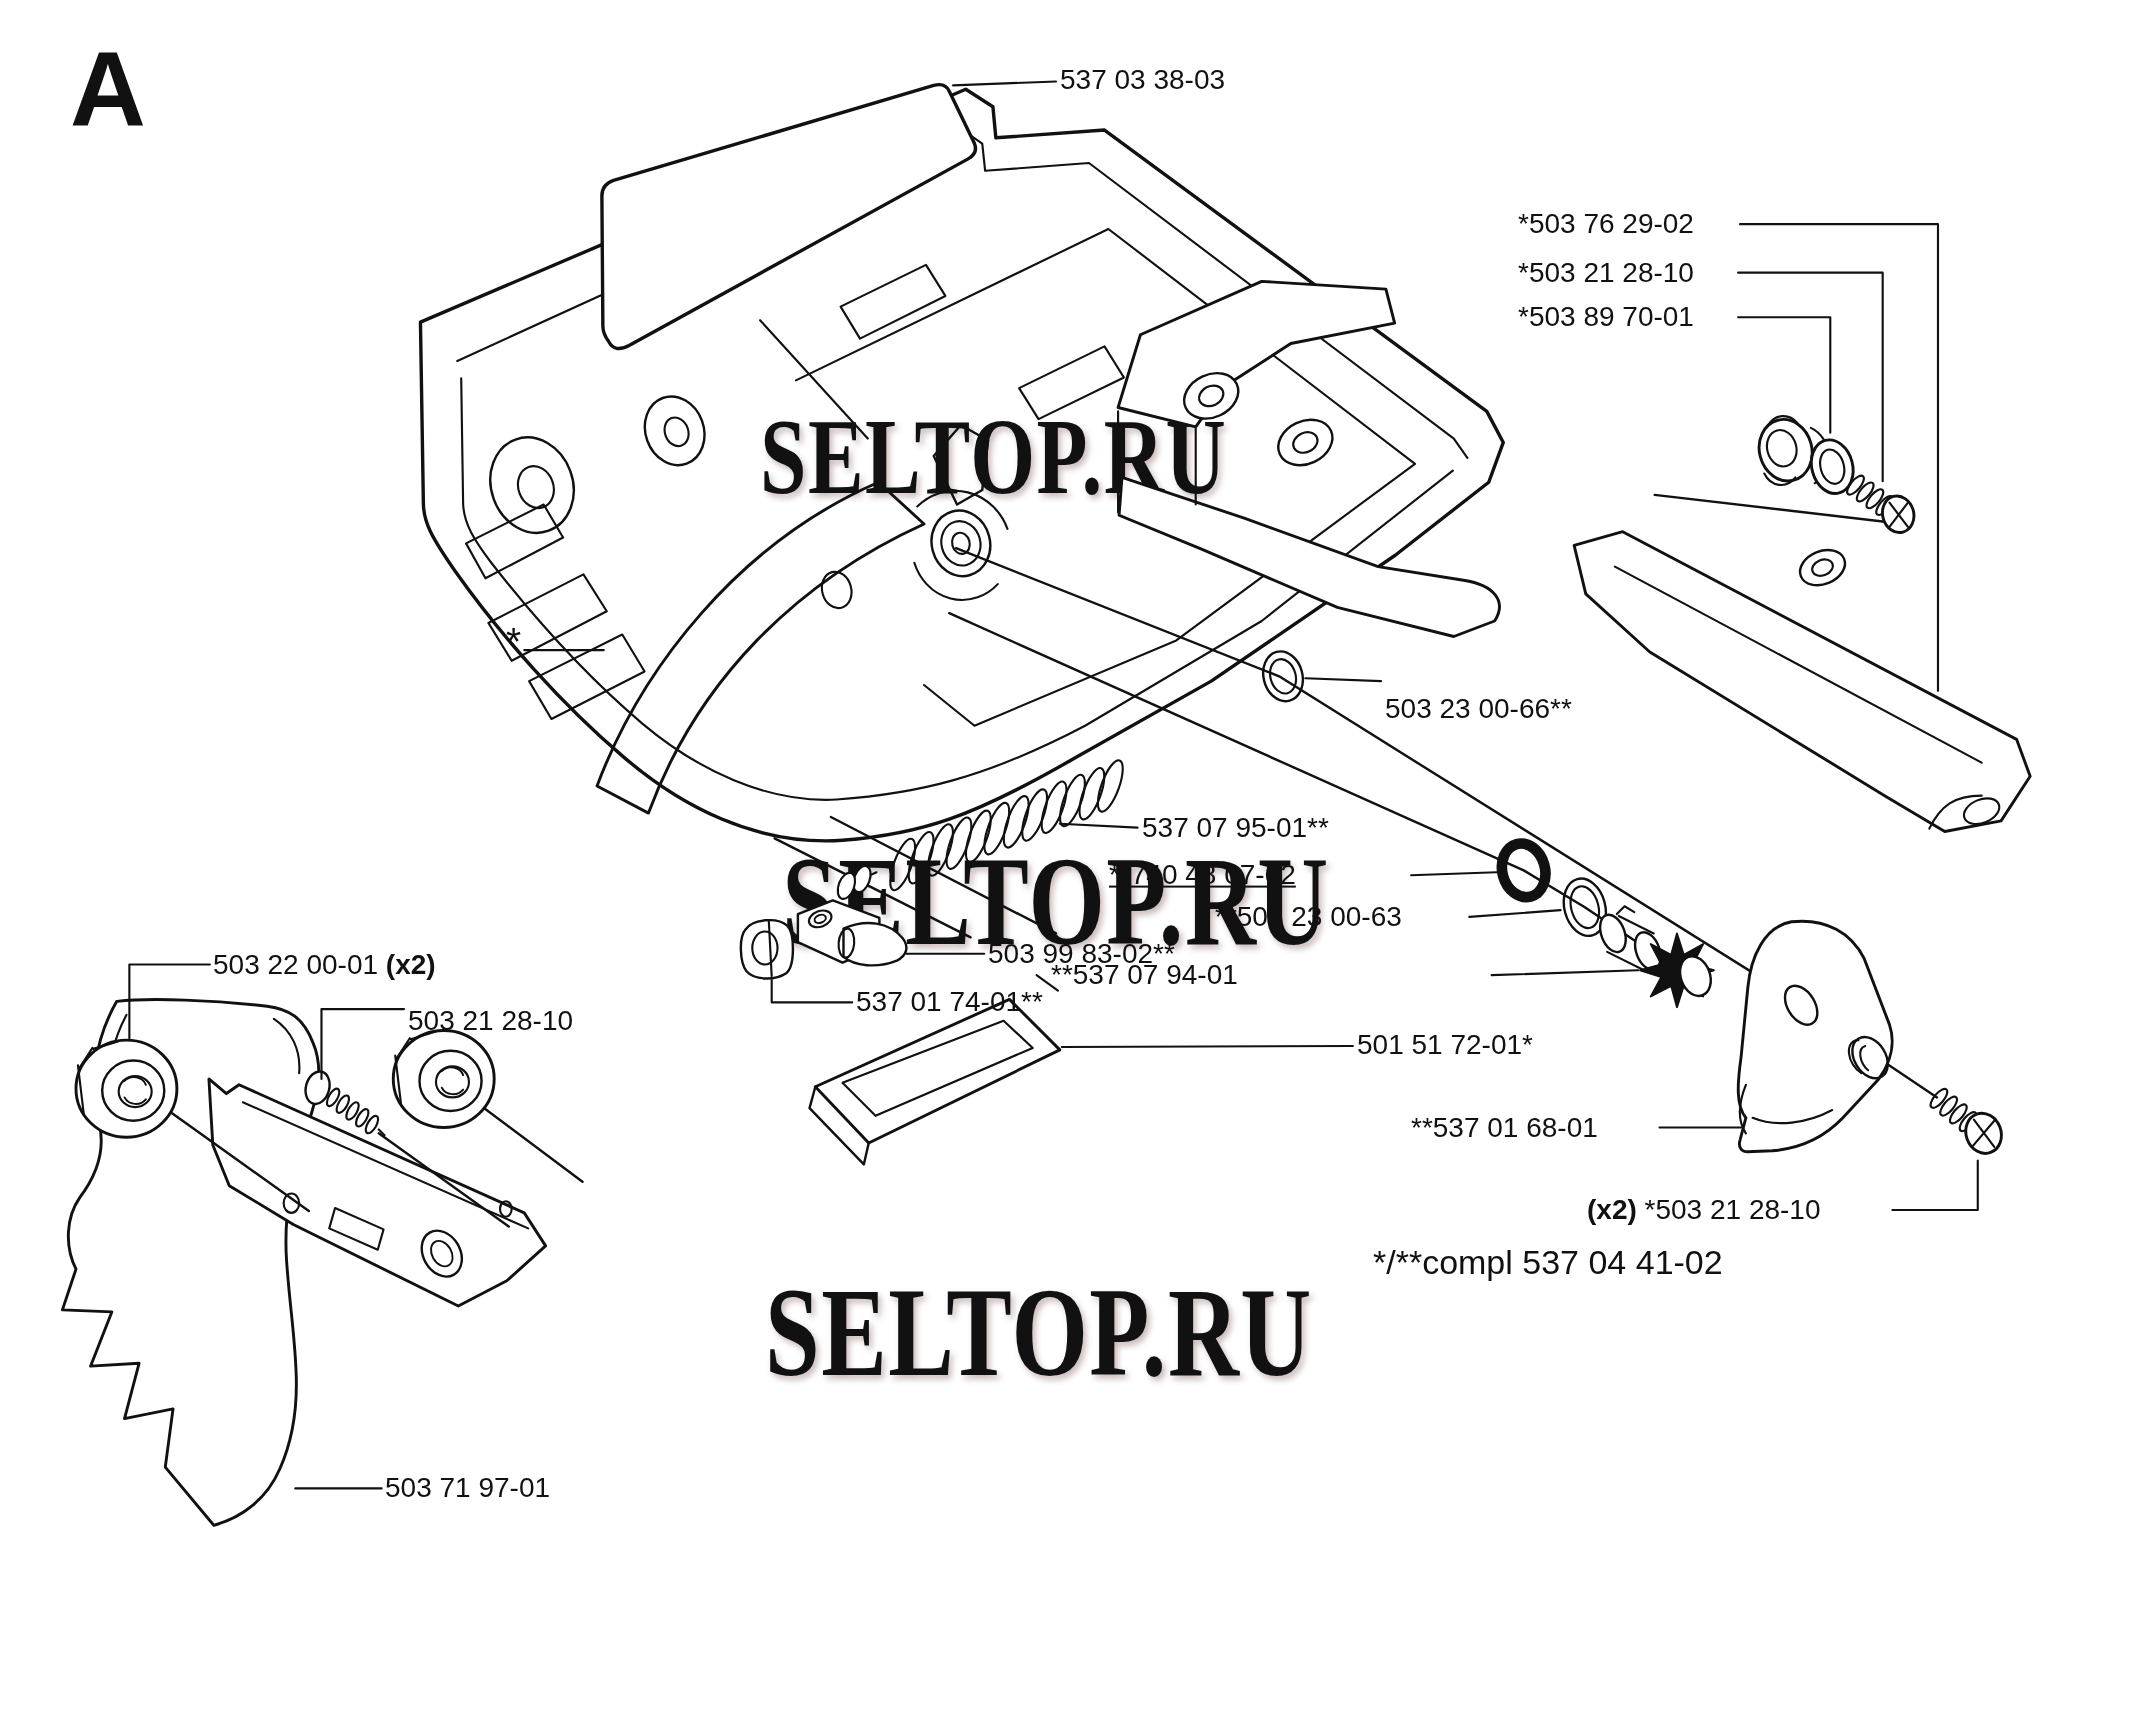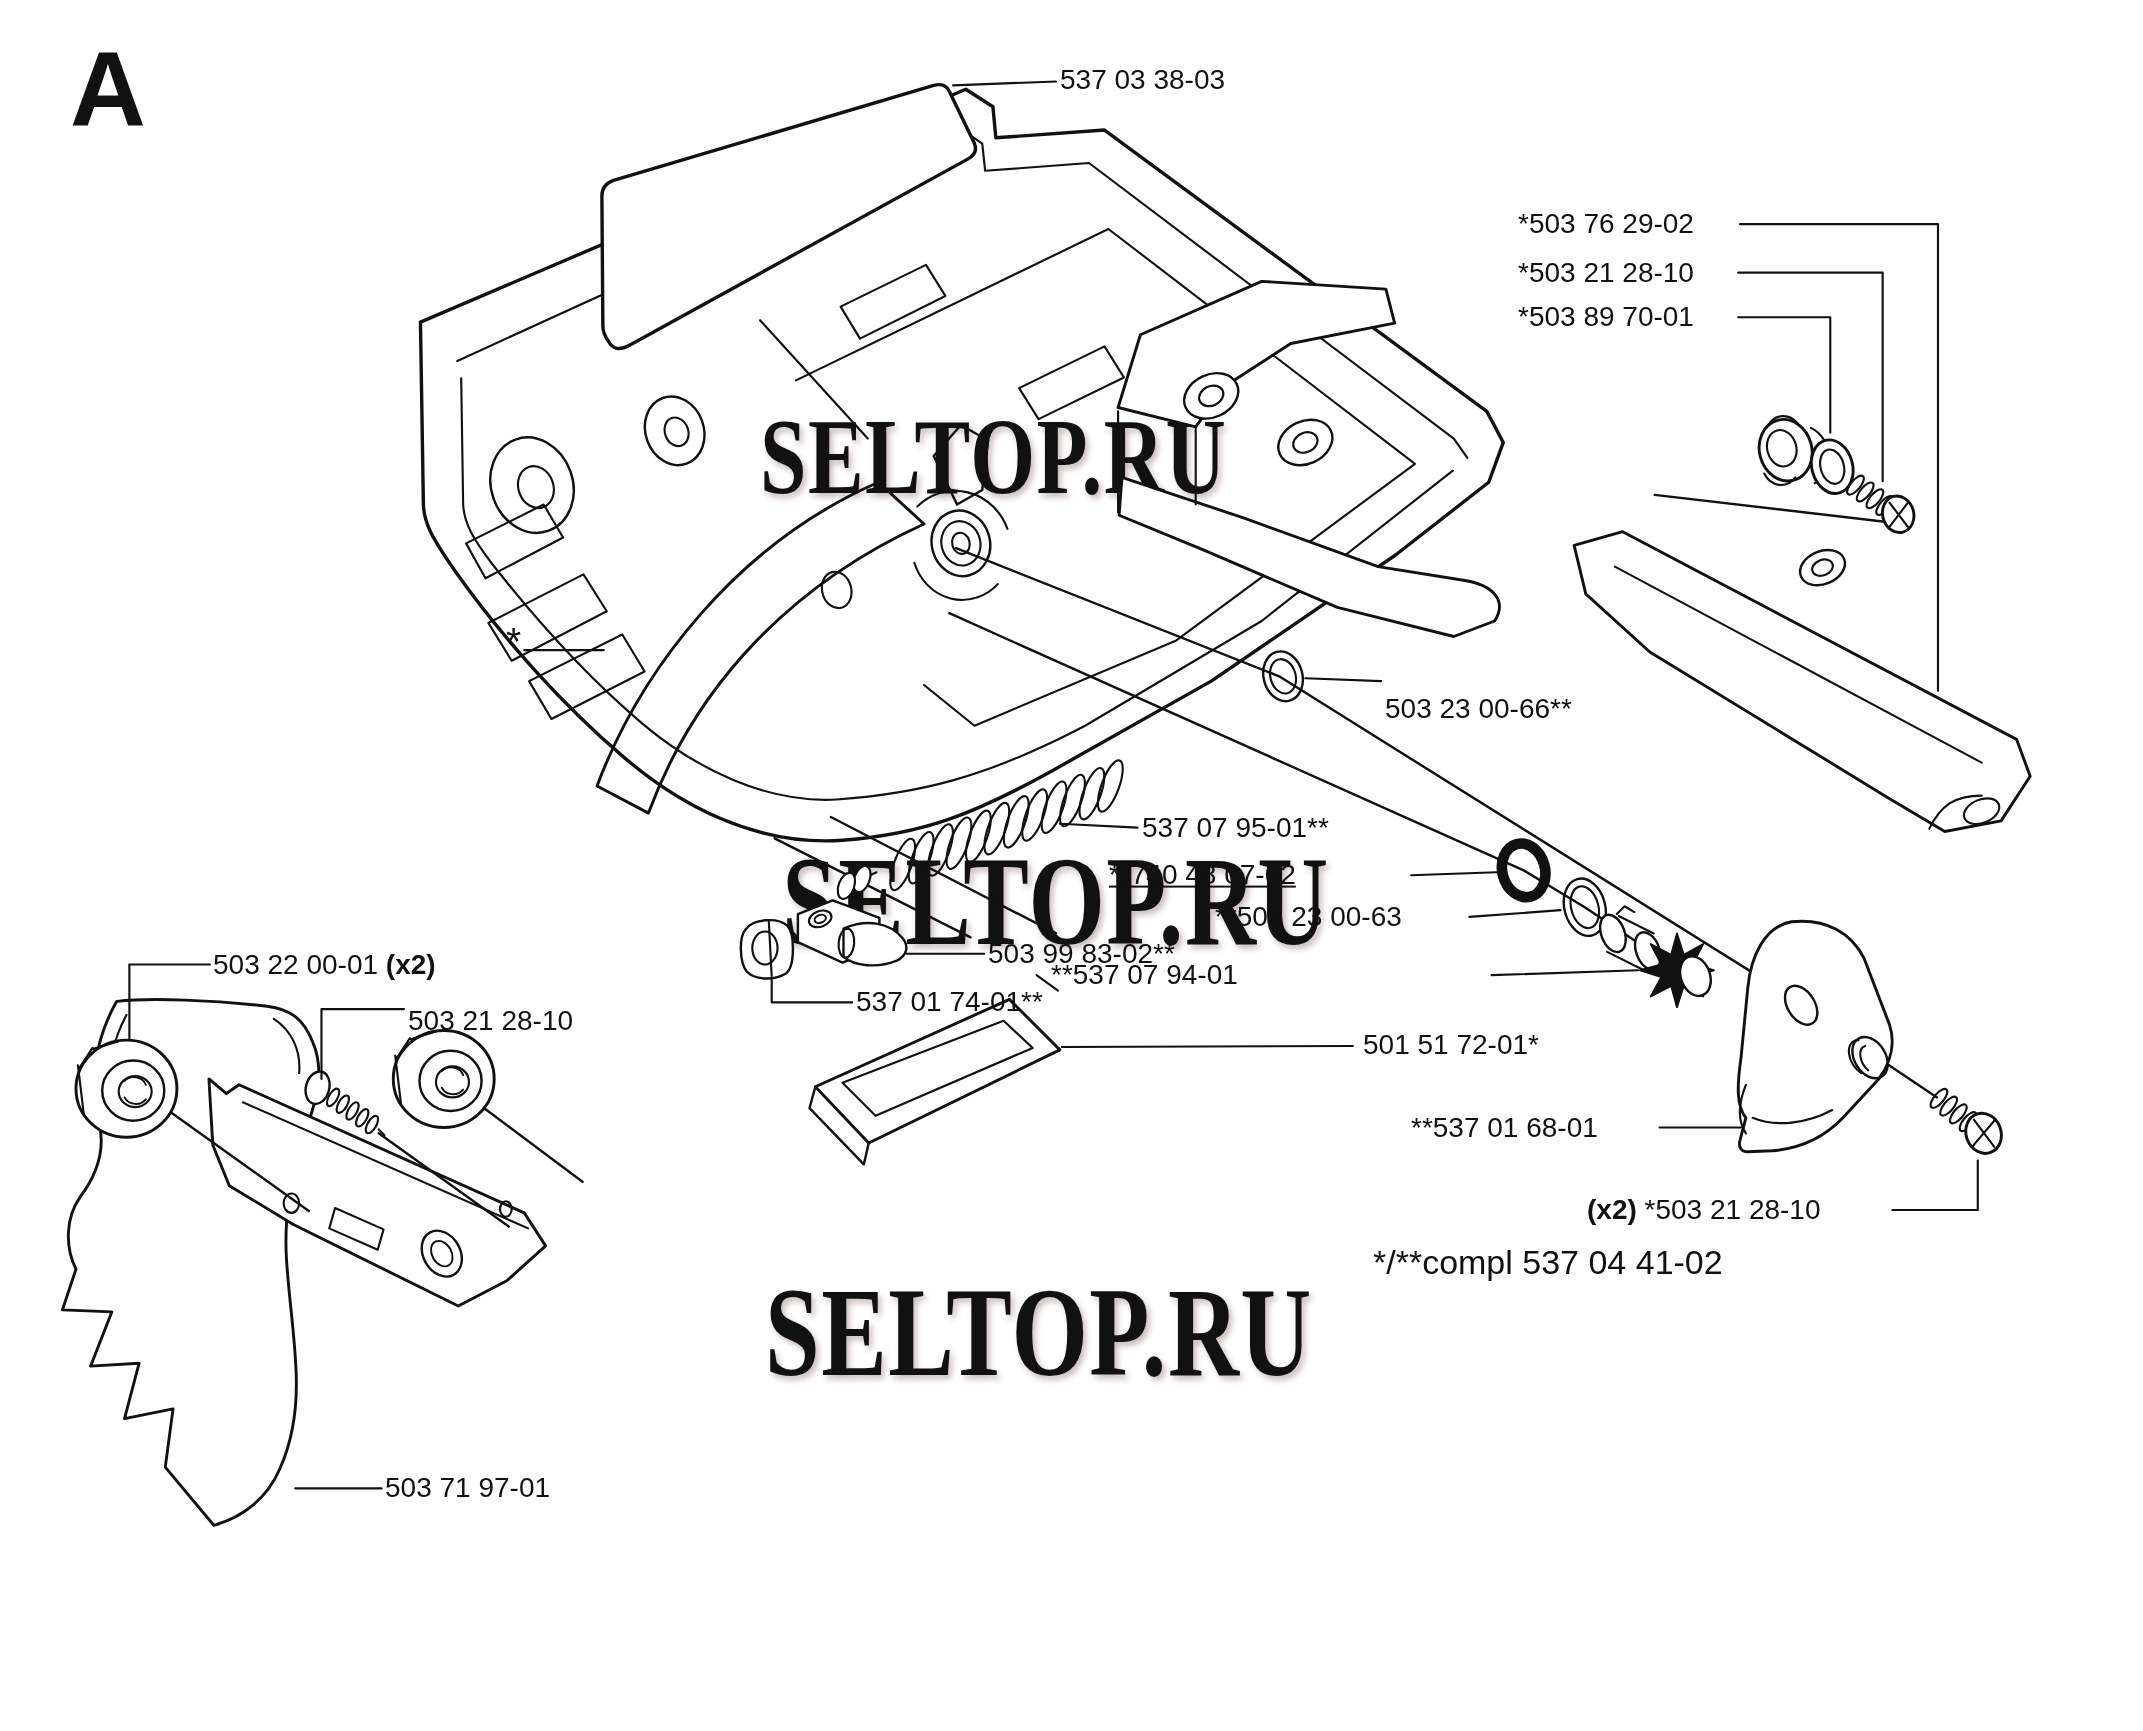--- a/index.html
+++ b/index.html
@@ -254,21 +254,21 @@
   <div class="lbl" style="left:1518px;top:224px;">*503 76 29-02</div>
   <div class="lbl" style="left:1518px;top:273px;">*503 21 28-10</div>
   <div class="lbl" style="left:1518px;top:317px;">*503 89 70-01</div>
   <div class="lbl" style="left:1385px;top:709px;text-align:center;">503 23 00-66**</div>
   <div class="lbl" style="left:1142px;top:828px;">537 07 95-01**</div>
   <div class="lbl" style="left:1109px;top:875px;text-decoration:underline;">**740 48 07-02</div>
   <div class="lbl" style="left:1215px;top:917px;">**503 23 00-63</div>
   <div class="lbl" style="left:988px;top:954px;">503 99 83-02**</div>
   <div class="lbl" style="left:1051px;top:975px;">**537 07 94-01</div>
   <div class="lbl" style="left:856px;top:1002px;">537 01 74-01**</div>
-  <div class="lbl" style="left:1357px;top:1045px;margin-left:6px;">501 51 72-01*</div>
+  <div class="lbl" style="left:1357px;top:1045px;">501 51 72-01*</div>
   <div class="lbl" style="left:1411px;top:1128px;">**537 01 68-01</div>
   <div class="lbl" style="left:1587px;top:1210px;"><span class="b">(x2) </span><span>*503 21 28-10</span></div>
   <div class="lbl" style="left:213px;top:965px;"><span>503 22 00-01 </span><span class="b">(x2)</span></div>
   <div class="lbl" style="left:408px;top:1021px;">503 21 28-10</div>
   <div class="lbl" style="left:385px;top: 1488px;">503 71 97-01</div>
   <div class="lbl star" style="left:506px;top:642px;">*</div>
 
   <div class="footnote"><span class="b">*/**compl </span><span>537 04 41-02</span></div>
 
 </div>

